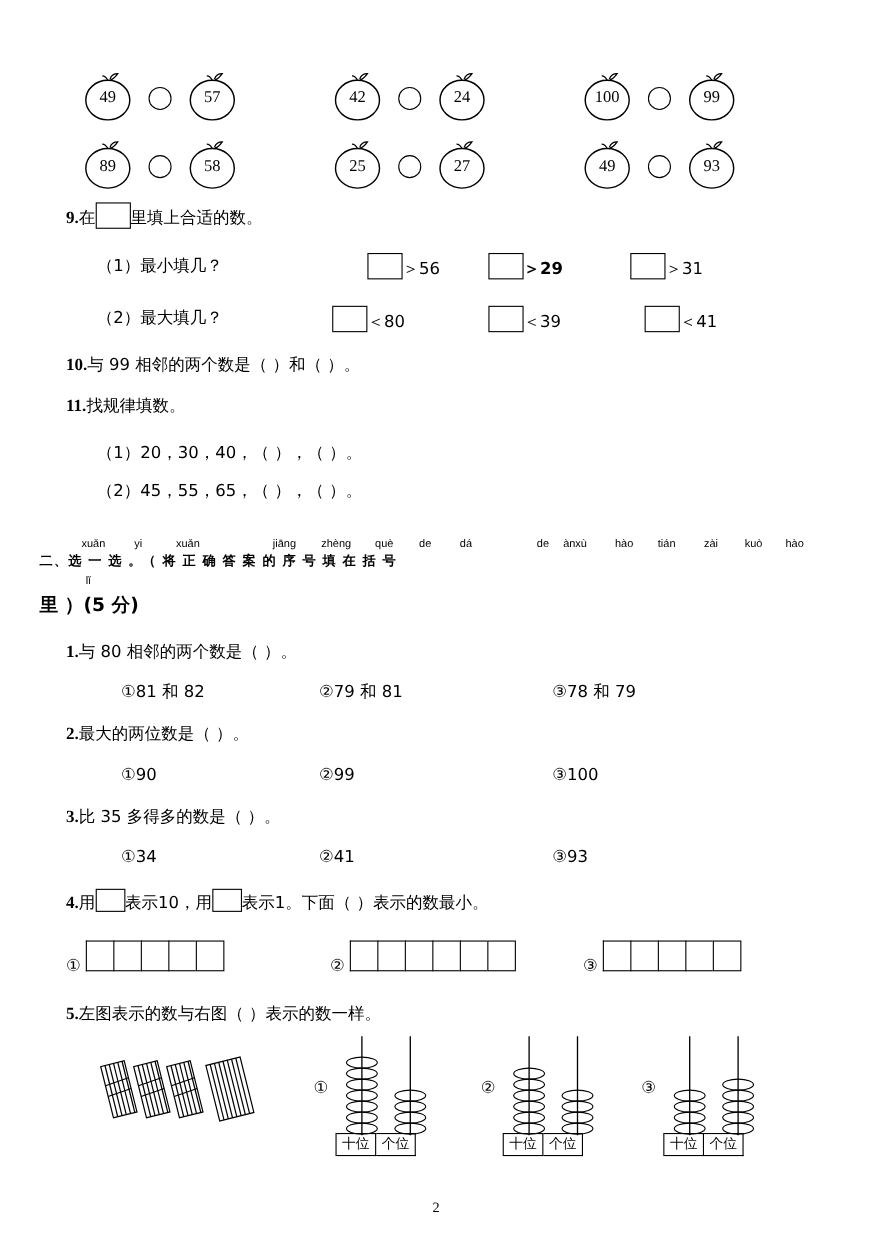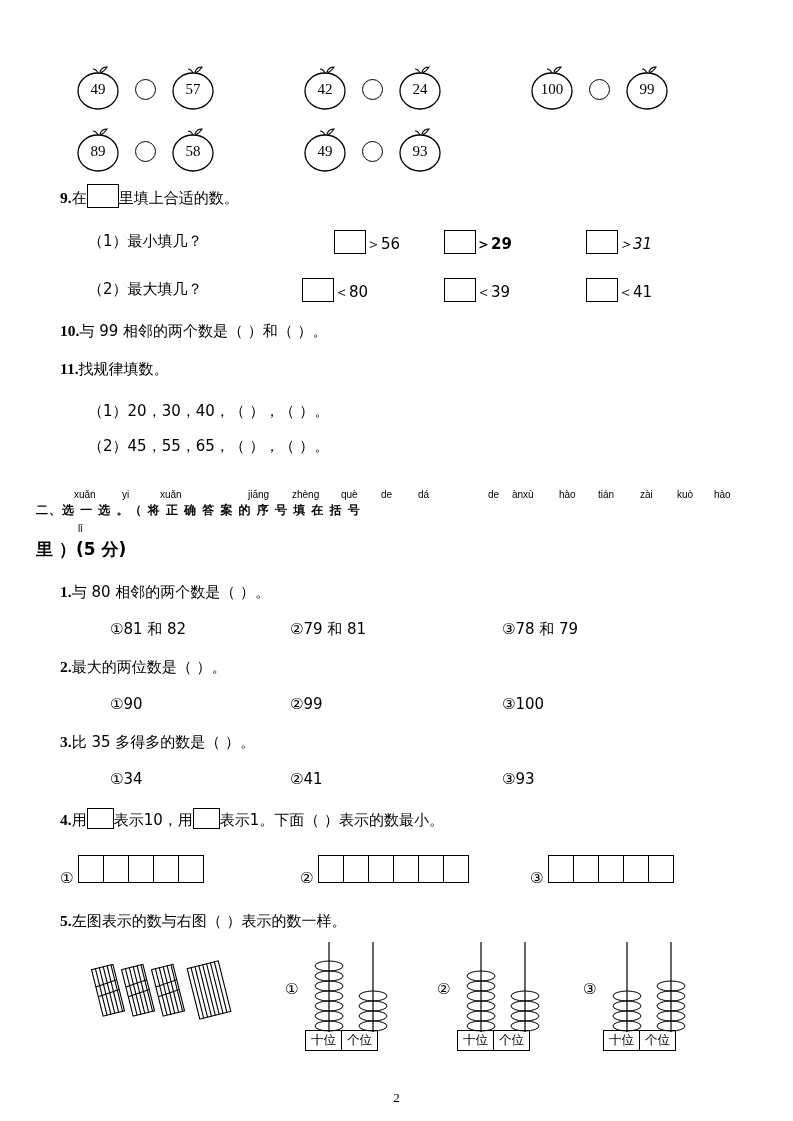--- a/index.html
+++ b/index.html
@@ -162,20 +162,39 @@
         <div class="apple">
           <svg width="56" height="46" viewBox="0 0 56 46">
               <path d="M30 6 C31 3 34 1 37 1 C35 4 33 6 30.5 6.6" fill="none" stroke="#000" stroke-width="1.2"></path>
               <path d="M28 7 C27 5 25 3 23 3" fill="none" stroke="#000" stroke-width="1.2"></path>
               <ellipse cx="28" cy="25" rx="20" ry="18" fill="none" stroke="#000" stroke-width="1.3"></ellipse>
             </svg>
           <span>58</span>
         </div>
       </div>
 
+      <div class="apple-group">
+        <div class="apple">
+          <svg width="56" height="46" viewBox="0 0 56 46">
+              <path d="M30 6 C31 3 34 1 37 1 C35 4 33 6 30.5 6.6" fill="none" stroke="#000" stroke-width="1.2"></path>
+              <path d="M28 7 C27 5 25 3 23 3" fill="none" stroke="#000" stroke-width="1.2"></path>
+              <ellipse cx="28" cy="25" rx="20" ry="18" fill="none" stroke="#000" stroke-width="1.3"></ellipse>
+            </svg>
+          <span>25</span>
+        </div>
+        <div class="op-circle"></div>
+        <div class="apple">
+          <svg width="56" height="46" viewBox="0 0 56 46">
+              <path d="M30 6 C31 3 34 1 37 1 C35 4 33 6 30.5 6.6" fill="none" stroke="#000" stroke-width="1.2"></path>
+              <path d="M28 7 C27 5 25 3 23 3" fill="none" stroke="#000" stroke-width="1.2"></path>
+              <ellipse cx="28" cy="25" rx="20" ry="18" fill="none" stroke="#000" stroke-width="1.3"></ellipse>
+            </svg>
+          <span>27</span>
+        </div>
+      </div>
 
       <div class="apple-group">
         <div class="apple">
           <svg width="56" height="46" viewBox="0 0 56 46">
               <path d="M30 6 C31 3 34 1 37 1 C35 4 33 6 30.5 6.6" fill="none" stroke="#000" stroke-width="1.2"></path>
               <path d="M28 7 C27 5 25 3 23 3" fill="none" stroke="#000" stroke-width="1.2"></path>
               <ellipse cx="28" cy="25" rx="20" ry="18" fill="none" stroke="#000" stroke-width="1.3"></ellipse>
             </svg>
           <span>49</span>
         </div>
@@ -198,21 +217,21 @@
 
   <div class="q" style="left:88px;top:232px;">
     <span class="cn">（1）最小填几？</span>
   </div>
   <div class="q" style="left:302px;top:230px;padding-left:32px;">
     <span class="box"></span><span class="cn">＞56</span>
   </div>
   <div class="q" style="left:444px;top:230px;font-weight:bold;">
     <span class="box"></span><span class="cn">＞29</span>
   </div>
-  <div class="q" style="left:586px;top:230px;font-style:italic;">
+  <div class="q" style="left:573px;top:230px;">
     <span class="box"></span><span class="cn">＞31</span>
   </div>
 
   <div class="q" style="left:88px;top:280px;">
     <span class="cn">（2）最大填几？</span>
   </div>
   <div class="q" style="left:302px;top:278px;">
     <span class="box"></span><span class="cn">＜80</span>
   </div>
   <div class="q" style="left:444px;top:278px;">

